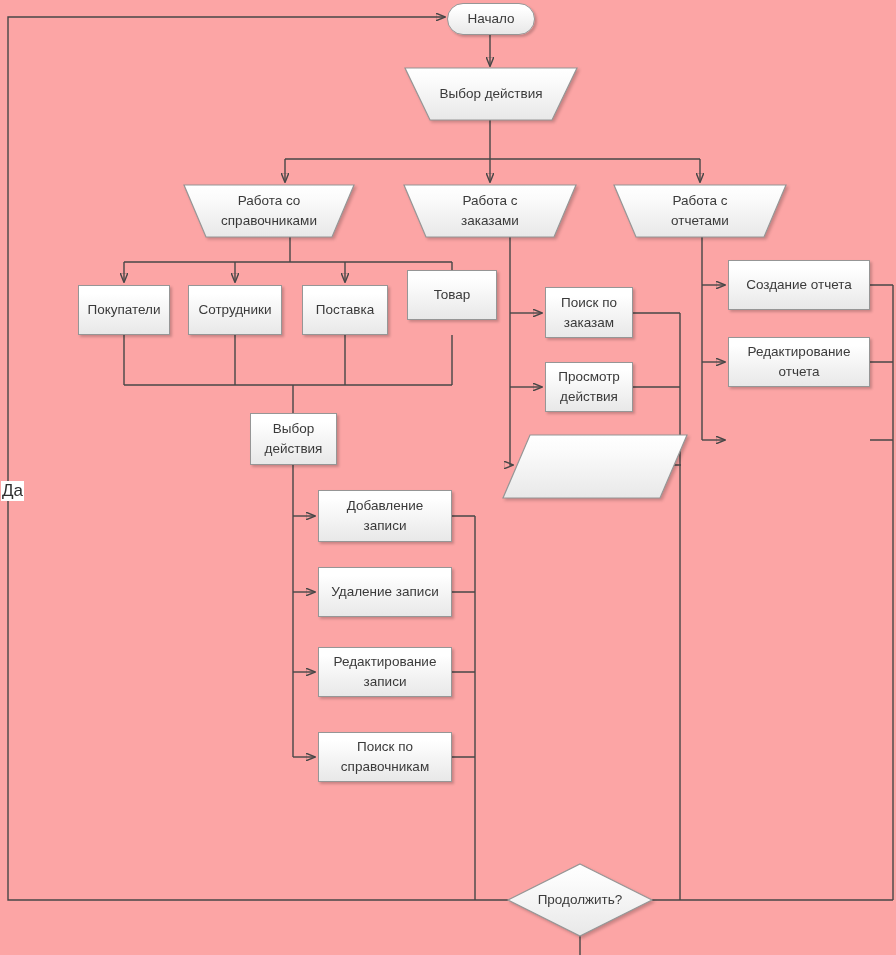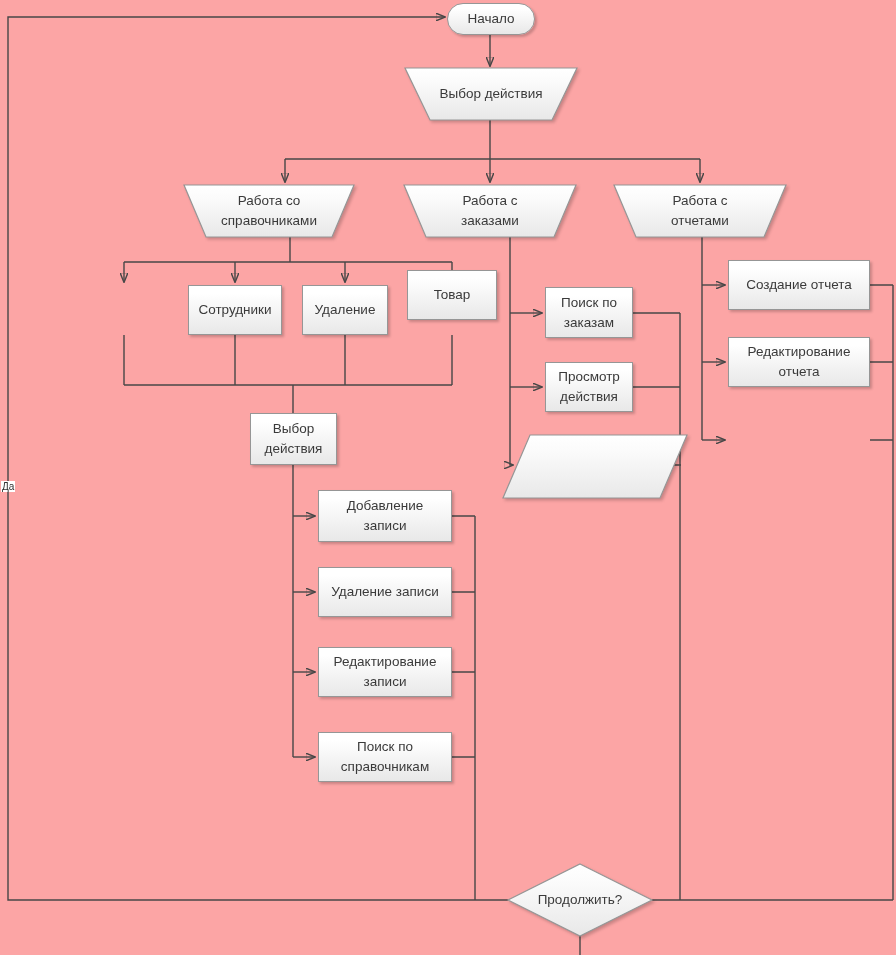--- a/index.html
+++ b/index.html
@@ -32,21 +32,21 @@
   .stadium { border-radius: 16px; }
   .shape { background: none; border: none; }
   .shape > svg {
     position: absolute; left: 0; top: 0; width: 100%; height: 100%;
     overflow: visible;
     filter: drop-shadow(2px 2px 1.5px rgba(0,0,0,0.20));
   }
   .shape polygon { fill: url(#gfill); stroke: #969696; stroke-width: 1.2; }
   .edge-label {
     position: absolute; z-index: 3;
-    font-size: 10px; color: #2e2e2e; background: #ffffff;
+    font-size: 17px; color: #2e2e2e; background: #ffffff;
     padding: 0 1px;
   }
 </style>
 </head>
 <body>
 
 <div id="stage">
 
   <svg width="0" height="0" style="position:absolute">
     <defs>
@@ -137,27 +137,30 @@
   </div>
 
   <div class="node shape" style="left:614px;top:185px;width:172px;height:52px">
     <svg viewBox="0 0 172 52" preserveAspectRatio="none">
       <polygon points="0,0 172,0 150,52 22,52"></polygon>
       </svg>
     <span class="lbl">Работа с
 отчетами</span>
   </div>
 
+  <div class="node rect" style="left:78px;top:285px;width:92px;height:50px">
+    <span class="lbl">Покупатели</span>
+  </div>
 
   <div class="node rect" style="left:188px;top:285px;width:94px;height:50px">
     <span class="lbl">Сотрудники</span>
   </div>
 
   <div class="node rect" style="left:302px;top:285px;width:86px;height:50px">
-    <span class="lbl">Удаление</span>
+    <span class="lbl">Поставка</span>
   </div>
 
   <div class="node rect" style="left:407px;top:270px;width:90px;height:50px">
     <span class="lbl">Товар</span>
   </div>
 
   <div class="node rect" style="left:250px;top:413px;width:87px;height:52px">
     <span class="lbl">Выбор
 действия</span>
   </div>

